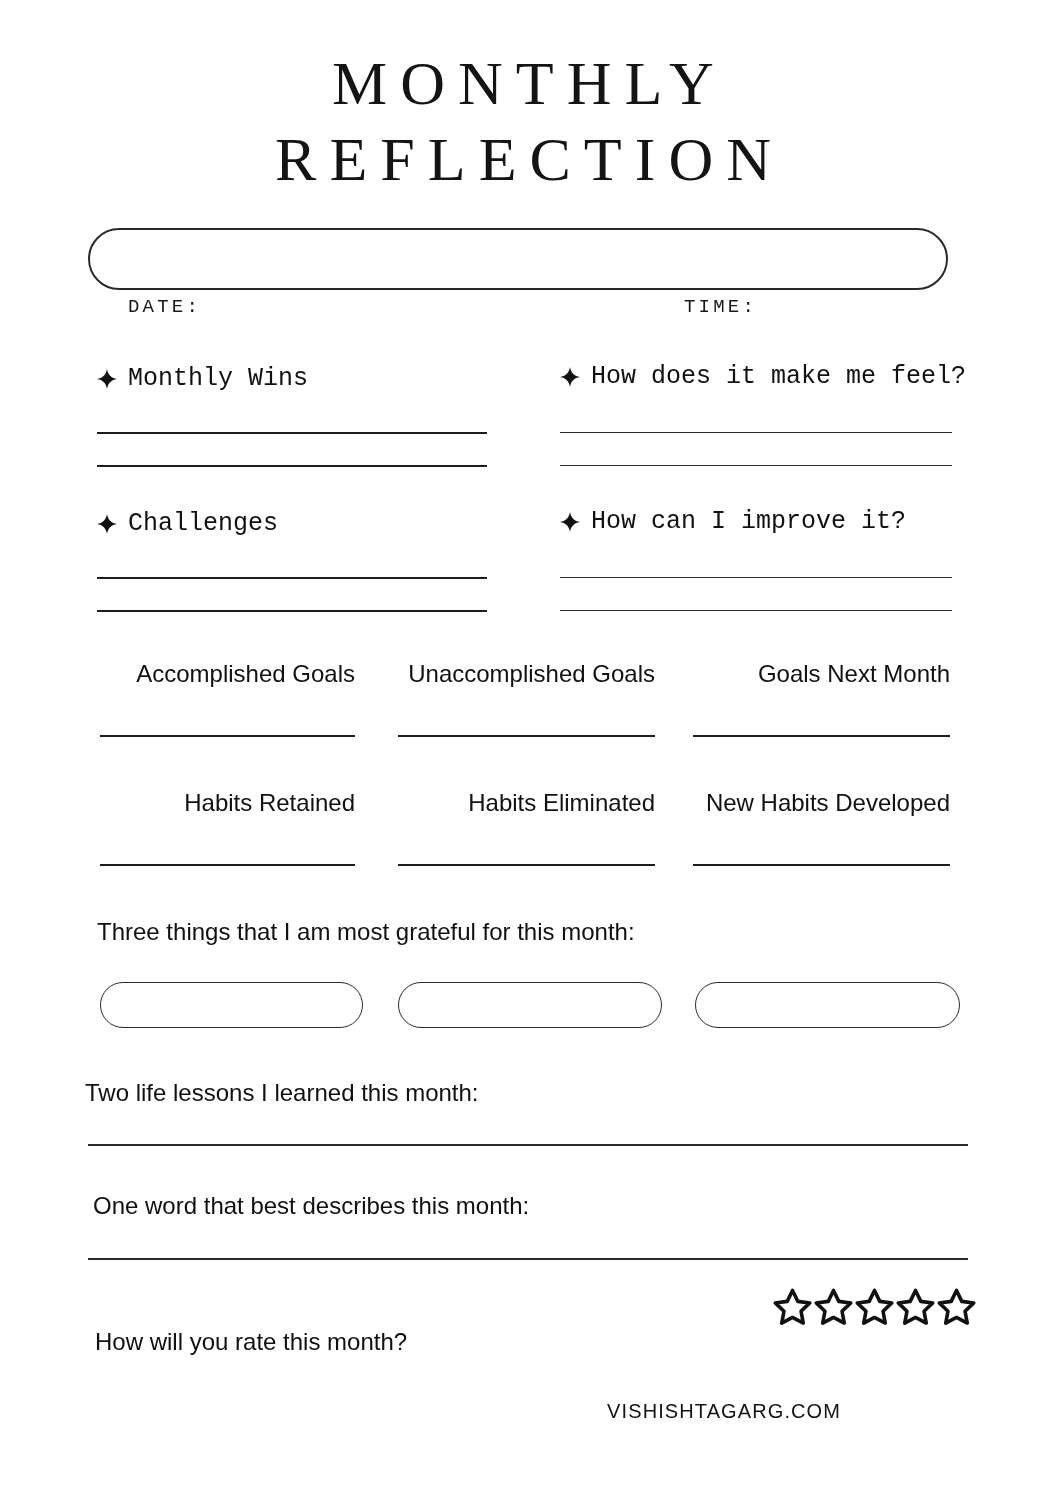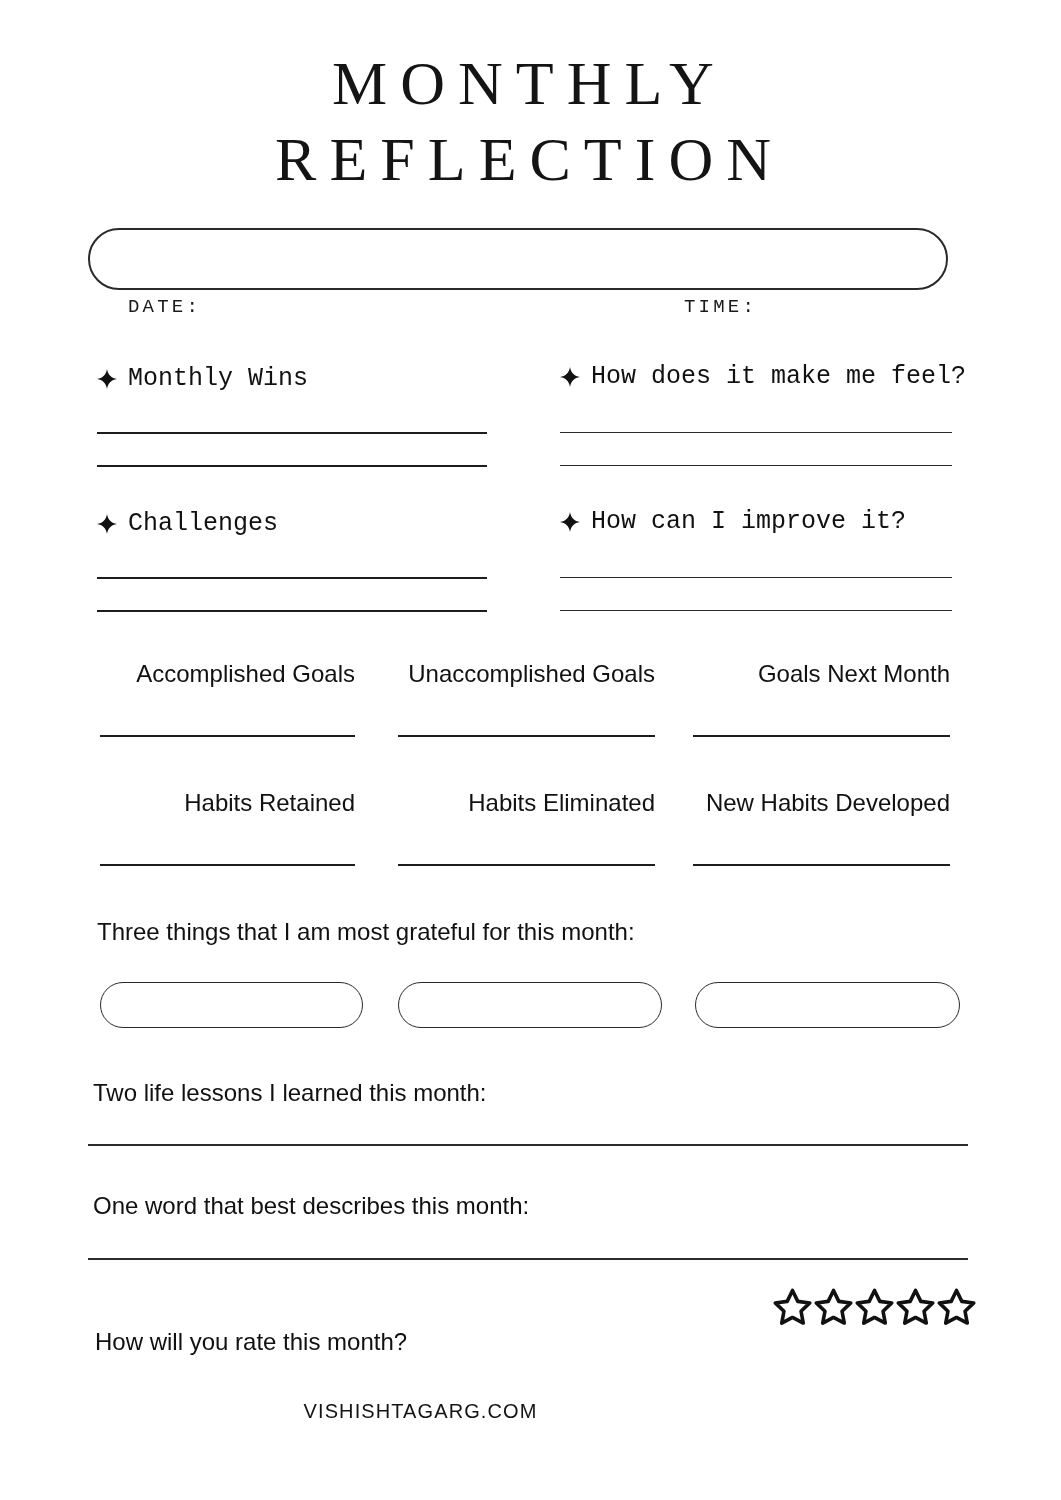--- a/index.html
+++ b/index.html
@@ -174,21 +174,21 @@
     gap: 0px;
   }
   .star-icon { display: block; }
 
   
   .footer {
     position: absolute;
     left: 0;
     top: 1400px;
     width: 841px;
-    text-align: center;
+    text-align: right;
     font-size: 20px;
     letter-spacing: 1.1px;
     color: #141414;
   }
 </style>
 </head>
 <body>
 
 <div class="page">
 
@@ -286,21 +286,21 @@
       <div class="tri-label">New Habits Developed</div>
       <div class="rule" style="margin-top:47px;"></div>
     </div>
   </div>
 
   <div class="section-label" style="left:97px; top:918px;">Three things that I am most grateful for this month:</div>
   <div class="pill pill-1" style="top:982px;"></div>
   <div class="pill pill-2" style="top:982px;"></div>
   <div class="pill pill-3" style="top:982px;"></div>
 
-  <div class="section-label" style="left:93px; top:1079px;">Two life lessons I learned this month:</div>
+  <div class="section-label" style="left:85px; top:1079px;">Two life lessons I learned this month:</div>
   <div class="full-rule" style="top:1144px;"></div>
 
   <div class="section-label" style="left:93px; top:1192px;">One word that best describes this month:</div>
   <div class="full-rule" style="top:1258px;"></div>
 
   <div class="section-label" style="left:95px; top:1328px;">How will you rate this month?</div>
   <div class="stars">
     <span>
       <svg class="star-icon" width="41" height="41" viewBox="0 0 24 24" fill="none" stroke="#111111" stroke-width="2.1" stroke-linejoin="round">
           <path d="M12 2.6 L15.1 9.0 L22.1 9.9 L17.0 14.8 L18.3 21.7 L12 18.4 L5.7 21.7 L7.0 14.8 L1.9 9.9 L8.9 9.0 Z"></path>

